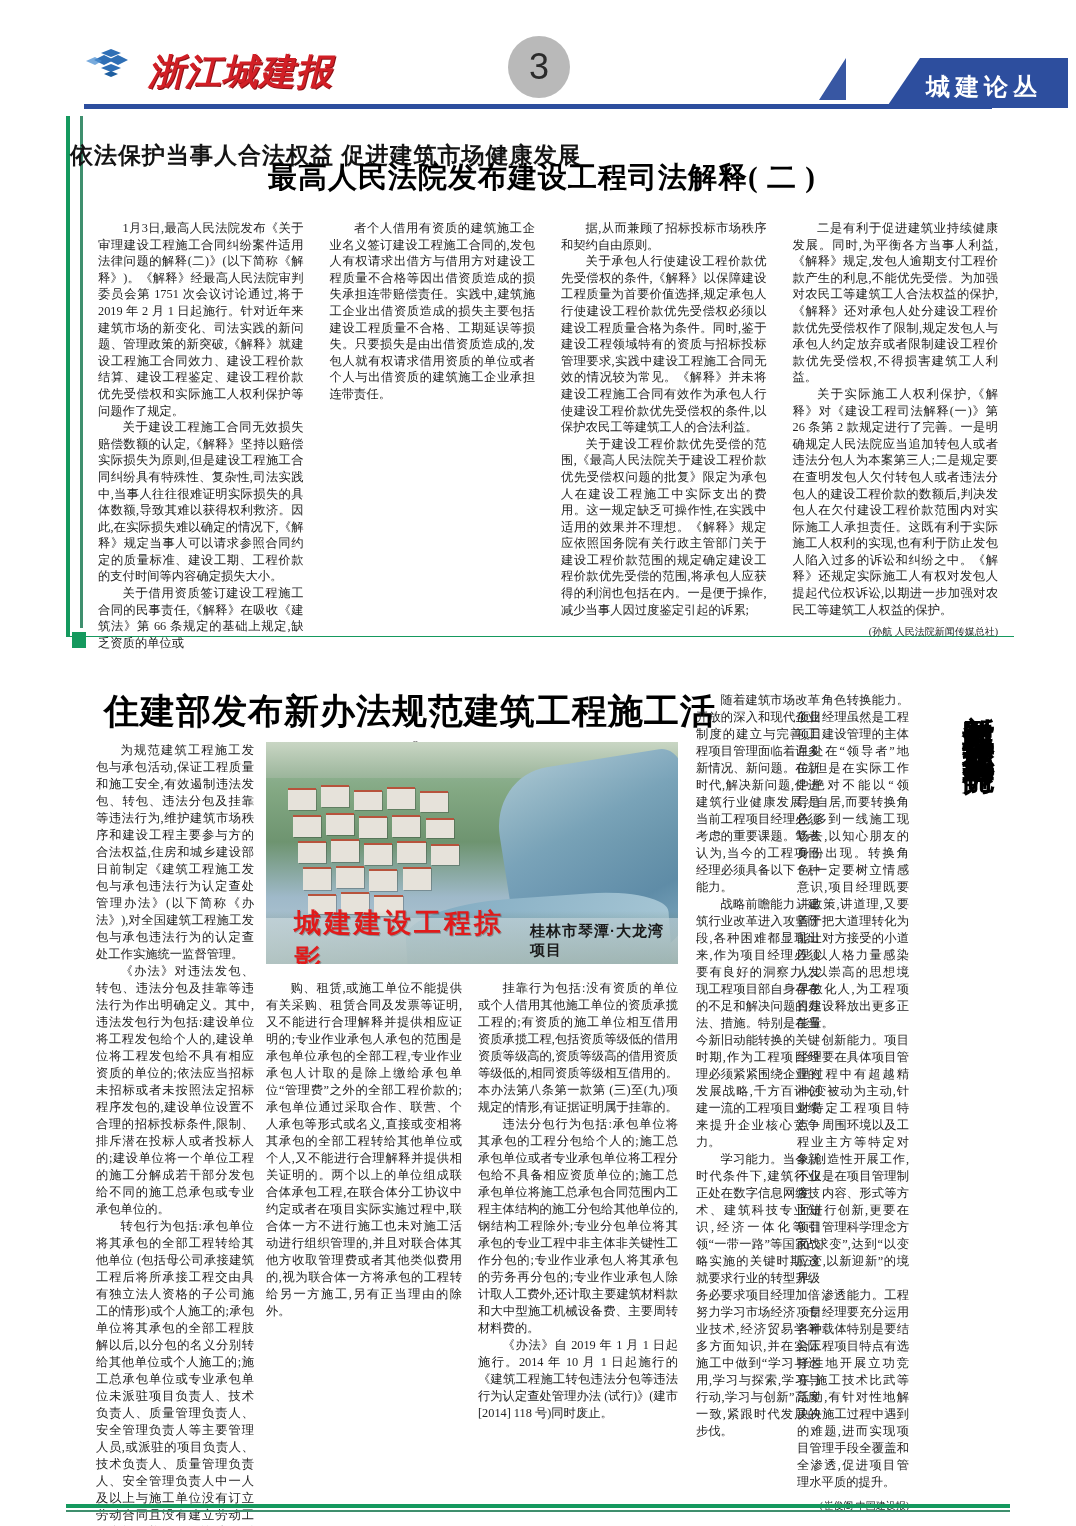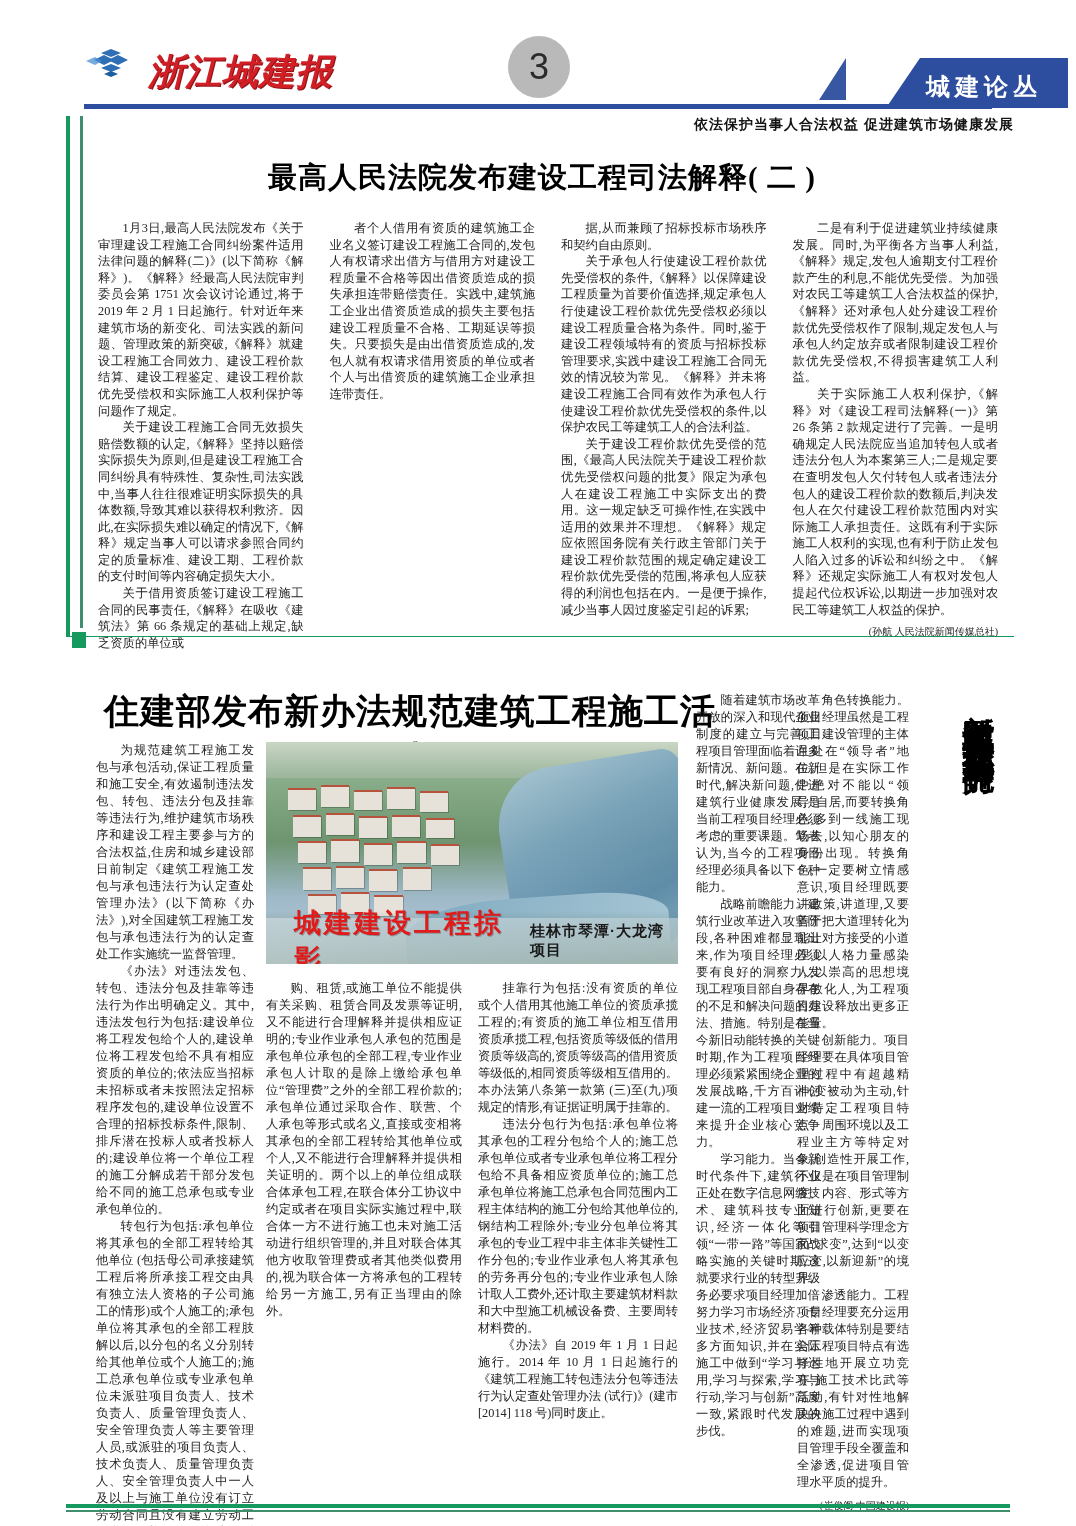--- a/index.html
+++ b/index.html
@@ -102,25 +102,25 @@
   }
   .frame-top-bl {
     position: absolute;
     left: 72px; top: 632px;
     width: 14px; height: 16px;
     background: #15995e;
   }
 
   .kicker {
     position: absolute;
-    left: 0; top: 0;
+    left: 0; top: 24px;
     width: 944px;
-    text-align: right;
+    text-align: left;
     font-family: "Liberation Sans", sans-serif;
-    font-size: 14px;
+    font-size: 23px;
     font-weight: bold;
     color: #141414;
     letter-spacing: 1px;
   }
   .headline-main {
     position: absolute;
     left: 0; top: 42px;
     width: 944px;
     text-align: center;
     font-family: "Liberation Serif", serif;

